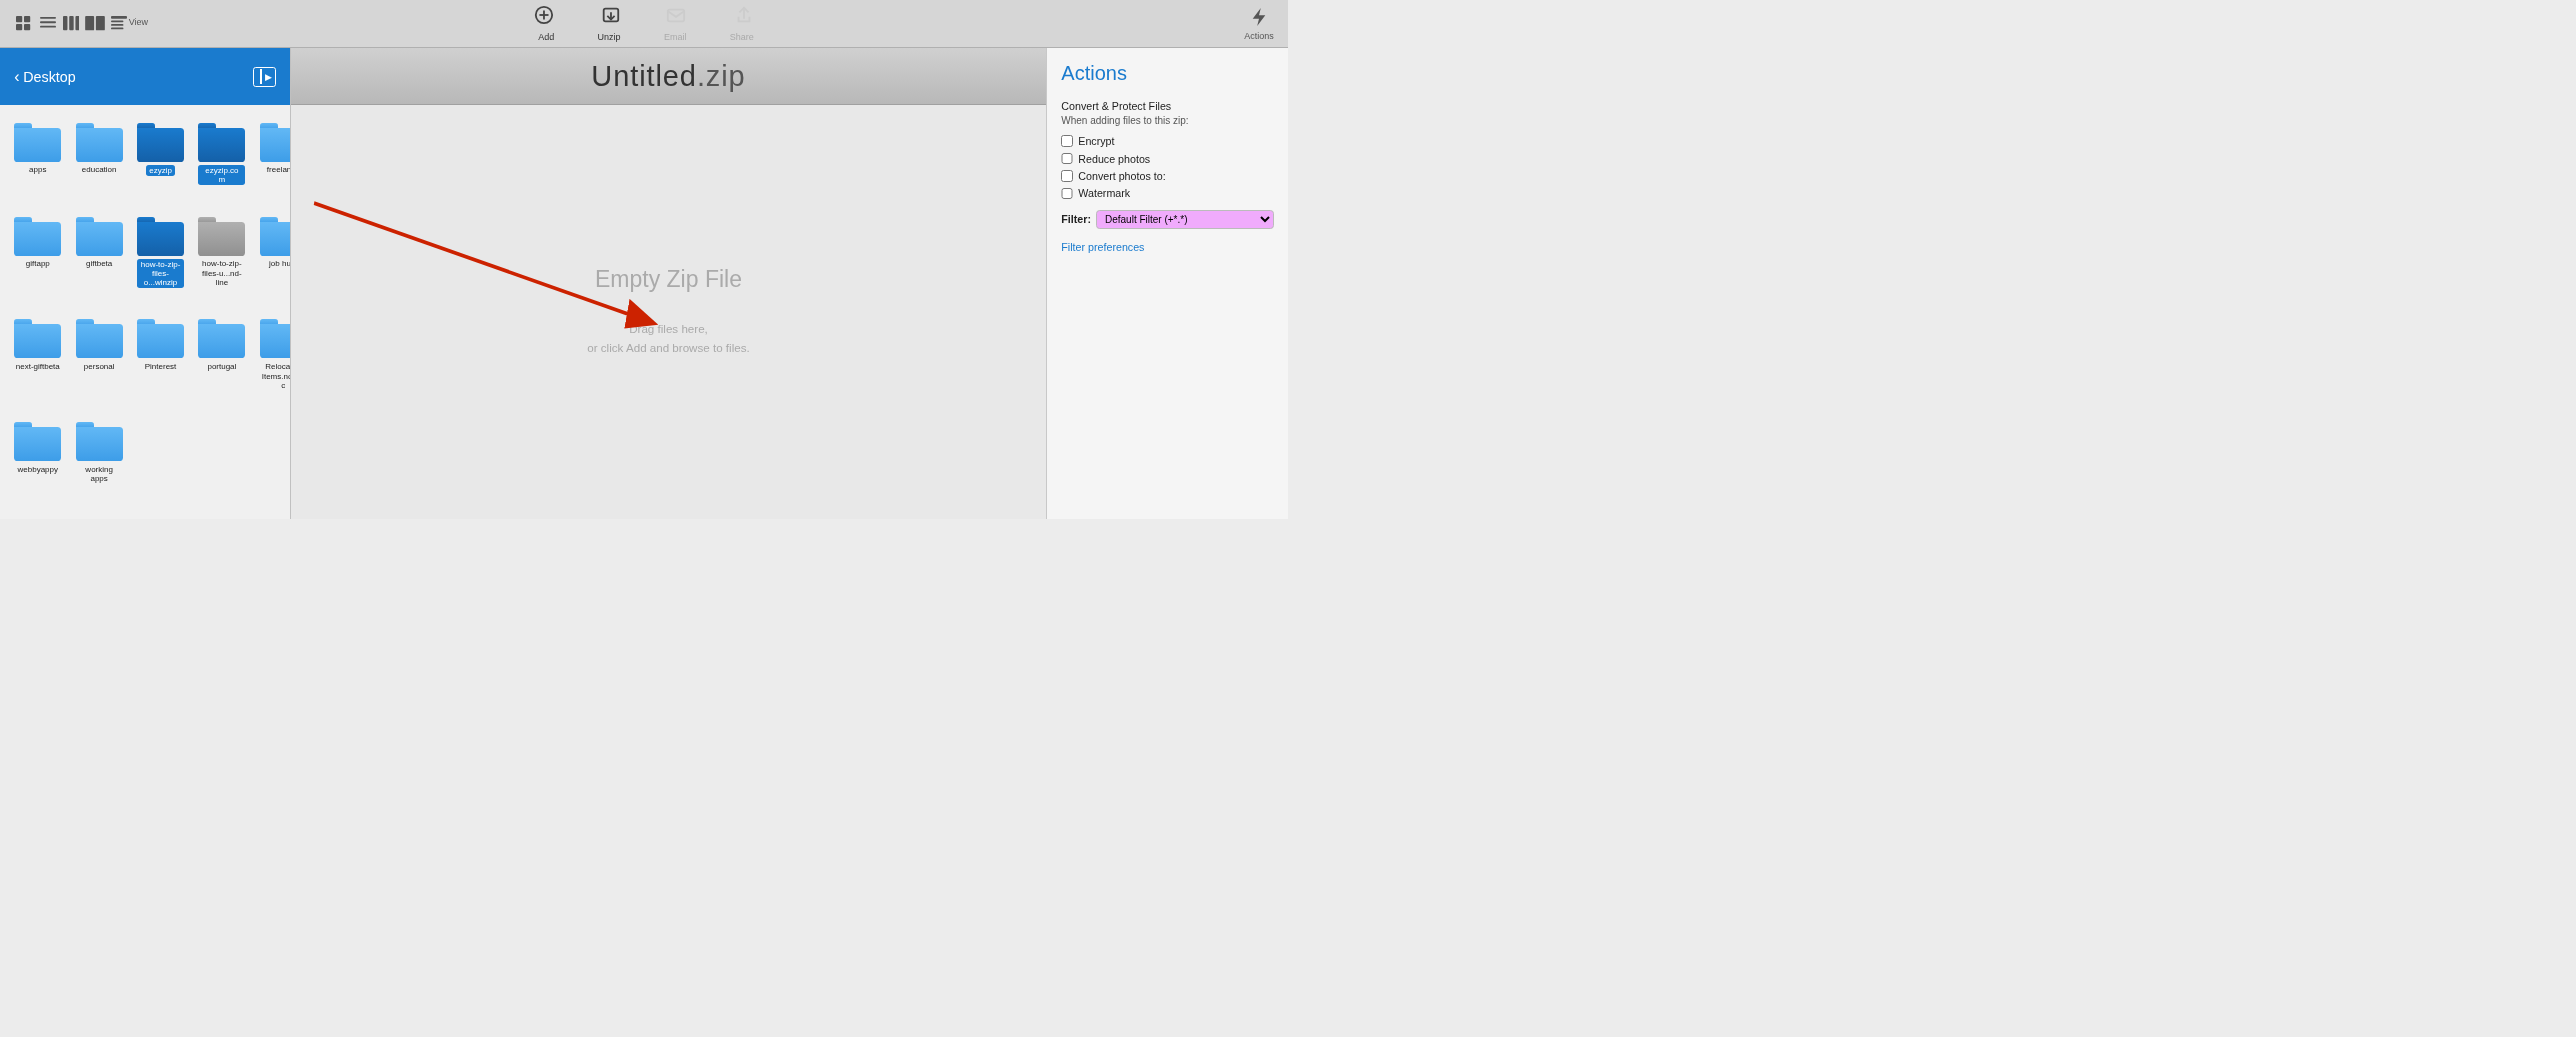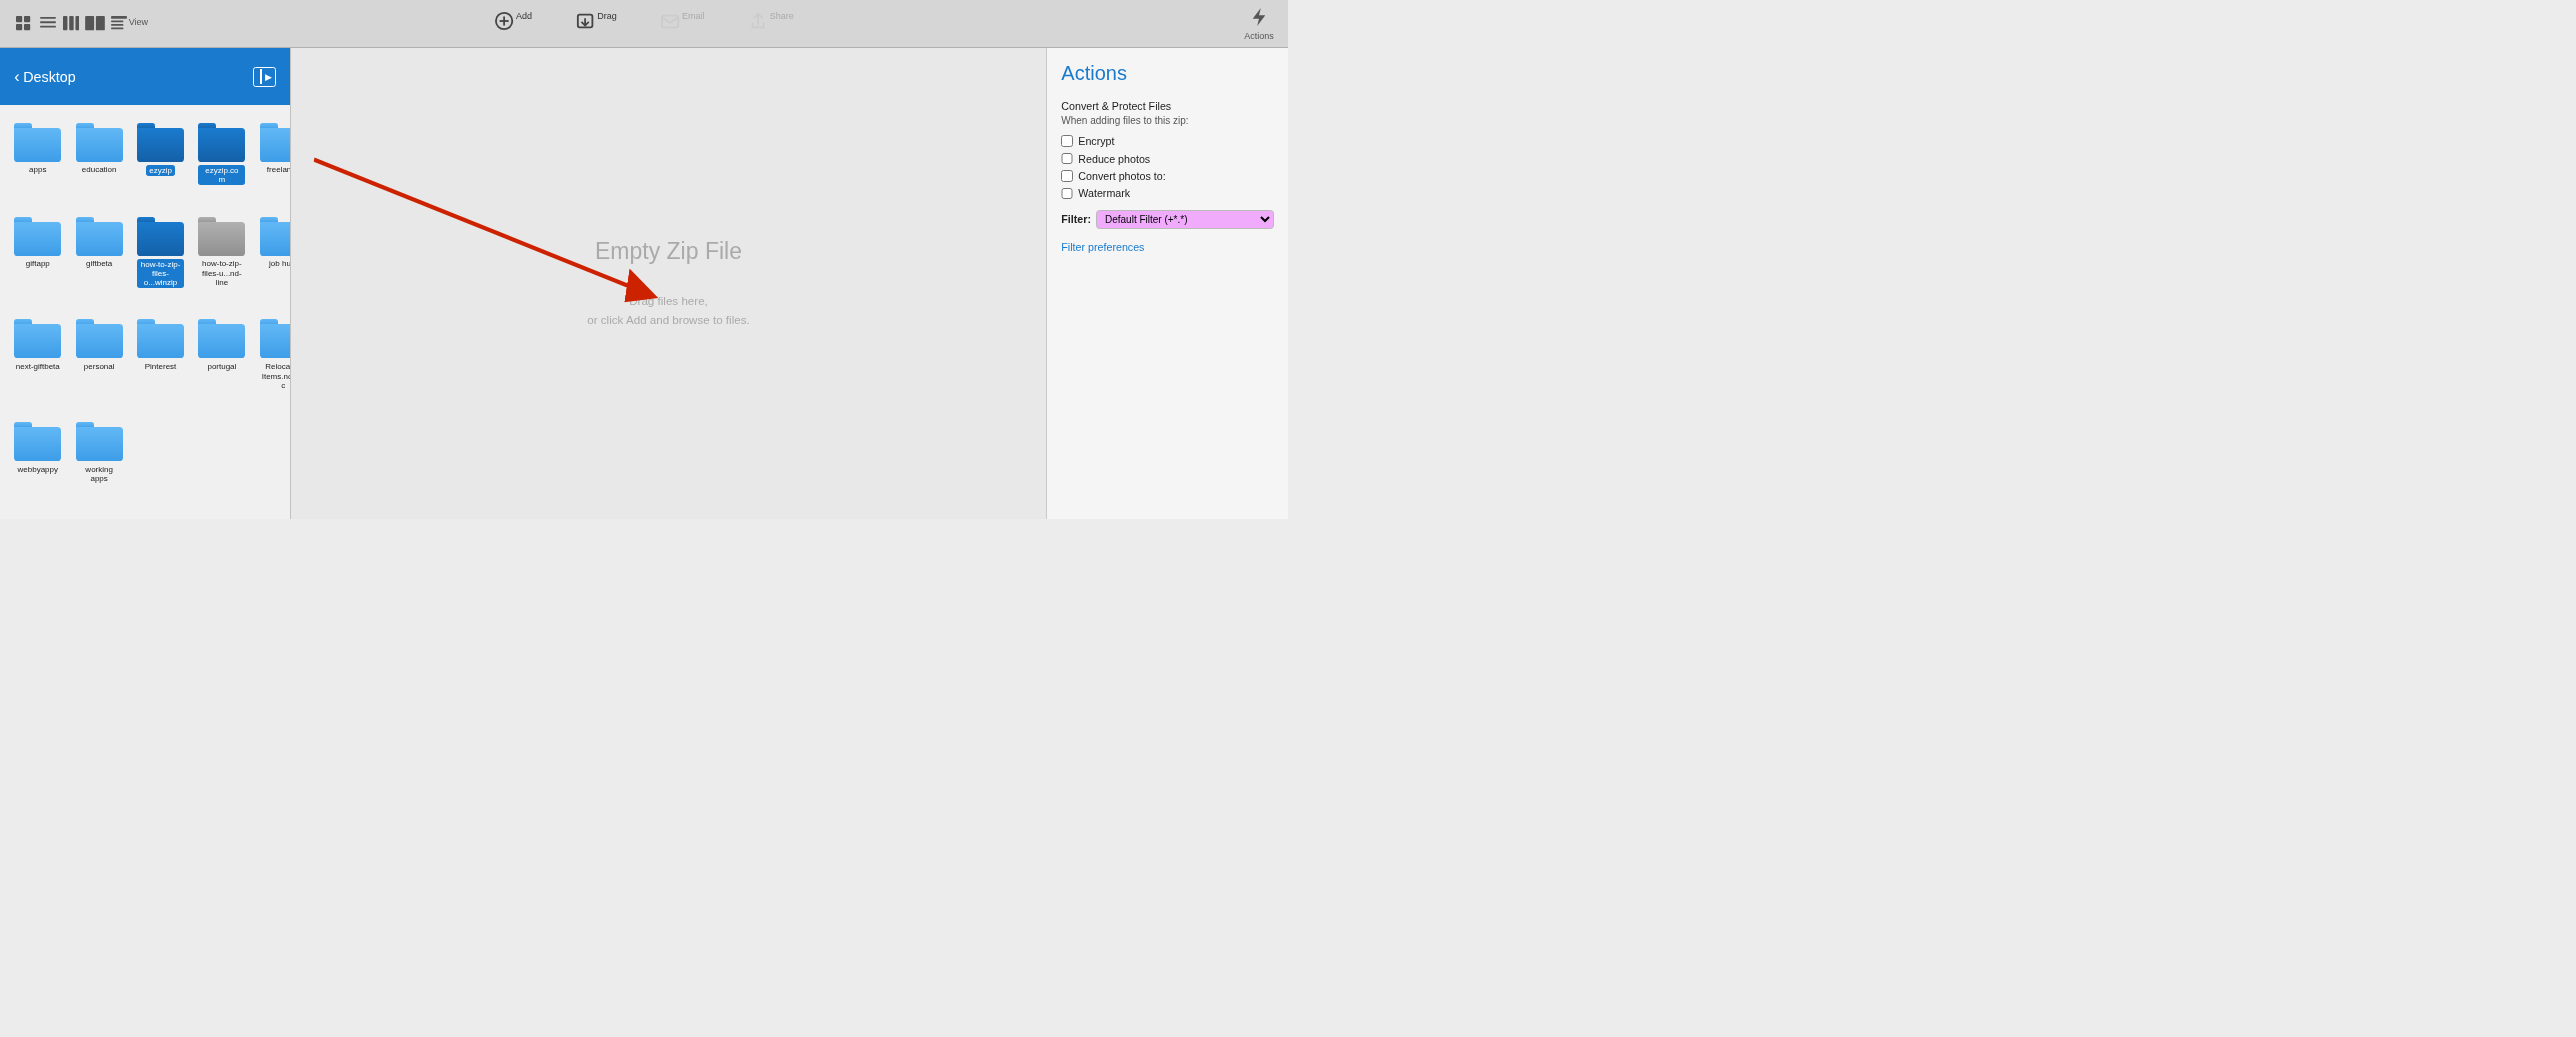--- a/index.html
+++ b/index.html
@@ -53,22 +53,22 @@
     .toolbar-center {
       position: absolute;
       left: 50%;
       transform: translateX(-50%);
       display: flex;
       gap: 29px;
       align-items: center;
     }
     .toolbar-btn {
       display: flex;
-      flex-direction: row;
-      align-items: flex-start;
+      flex-direction: column;
+      align-items: flex-end;
       gap: 1.8px;
       cursor: pointer;
       padding: 1.8px 7.2px;
       border-radius: 3.6px;
     }
     .toolbar-btn .icon {
       font-size: 18px;
       color: #444;
     }
     .toolbar-btn .label {
@@ -401,21 +401,21 @@
       <span class="label">Add</span>
     </div>
     <div class="toolbar-btn">
       <span class="icon">
         <svg width="20" height="20" viewBox="0 0 22 22" fill="none">
           <rect x="3" y="4" width="16" height="14" rx="2" stroke="#444" stroke-width="2" fill="none"></rect>
           <line x1="11" y1="8" x2="11" y2="15" stroke="#444" stroke-width="2"></line>
           <polyline points="7,12 11,16 15,12" stroke="#444" stroke-width="2" fill="none"></polyline>
         </svg>
       </span>
-      <span class="label">Drag</span>
+      <span class="label">Unzip</span>
     </div>
     <div class="toolbar-btn disabled">
       <span class="icon">
         <svg width="20" height="20" viewBox="0 0 22 22" fill="none">
           <rect x="2" y="5" width="18" height="13" rx="2" stroke="#ccc" stroke-width="2" fill="none"></rect>
           <polyline points="2,7 11,13 20,7" stroke="#ccc" stroke-width="2" fill="none"></polyline>
         </svg>
       </span>
       <span class="label">Email</span>
     </div>
@@ -574,20 +574,25 @@
         <div class="folder-icon">
           <div class="folder-tab"></div>
           <div class="folder-body"></div>
         </div>
         <span class="file-label">working apps</span>
       </div>
     </div>
   </div>
 
   <div class="zip-content">
+    <div class="zip-header">
+      <div class="zip-title">
+        <span class="zip-name">Untitled</span><span>.zip</span>
+      </div>
+    </div>
     <div class="zip-body">
 
       <svg class="arrow-svg" viewBox="0 0 980 380" preserveAspectRatio="none">
         <defs>
           <marker id="arrowhead" markerWidth="12" markerHeight="8" refX="10" refY="4" orient="auto">
             <polygon points="0 0, 12 4, 0 8" fill="#cc2200"></polygon>
           </marker>
         </defs>
         <line x1="30" y1="90" x2="470" y2="200" stroke="#cc2200" stroke-width="3.5" marker-end="url(#arrowhead)"></line>
       </svg>

